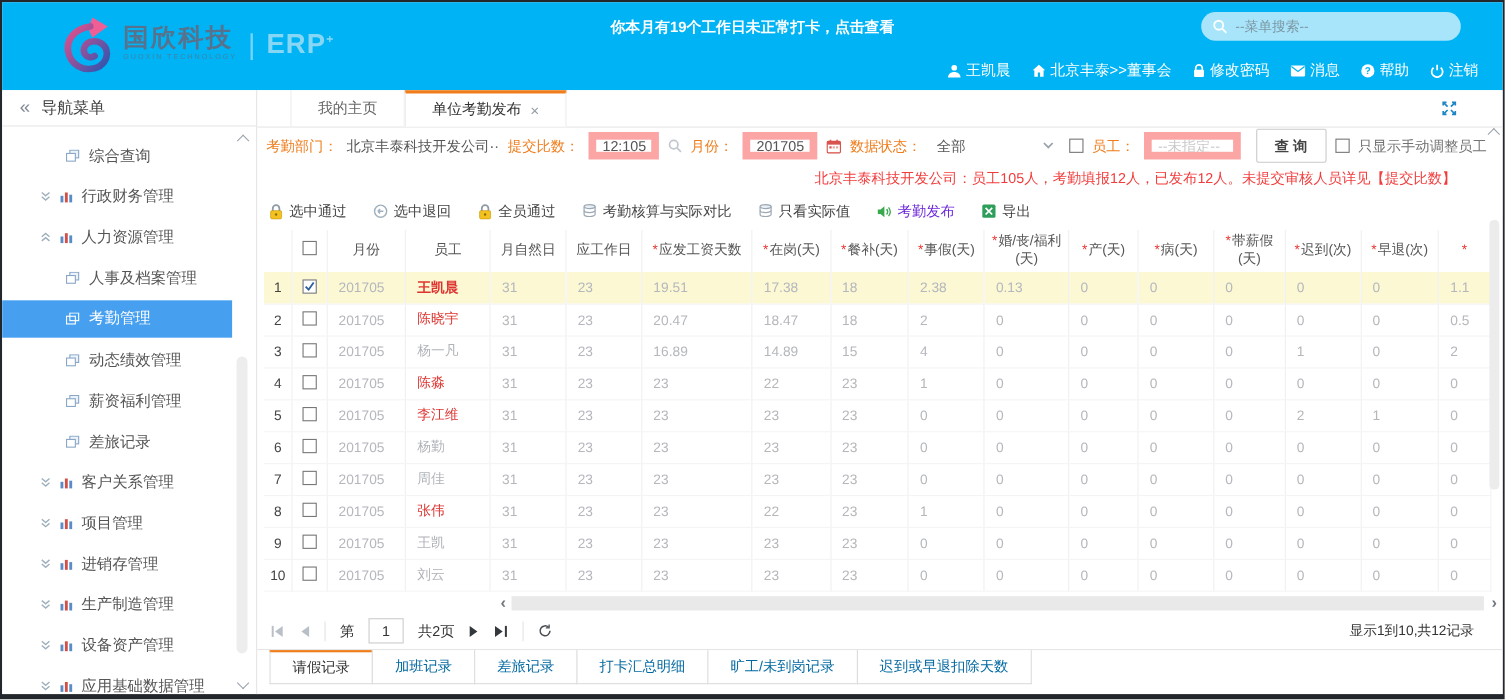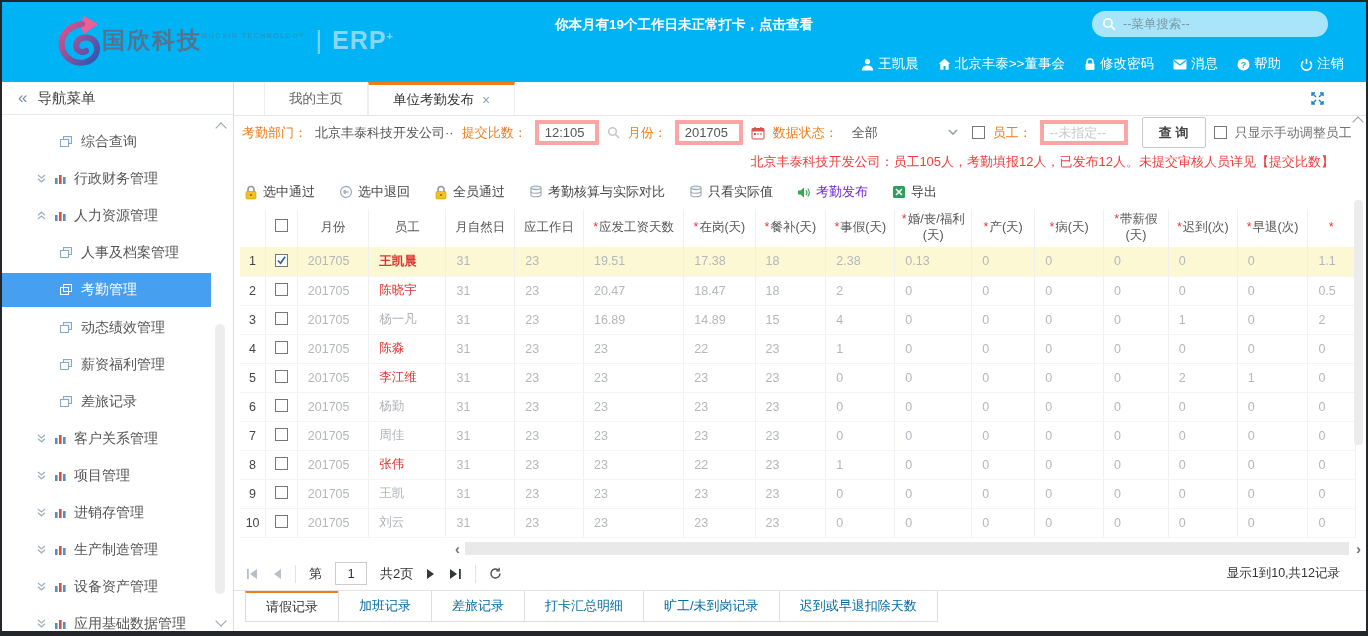--- a/index.html
+++ b/index.html
@@ -2,21 +2,21 @@
 <html><head>
 <meta charset="utf-8">
 <style>
 *{box-sizing:border-box;margin:0;padding:0}
 html,body{width:1368px;height:636px;overflow:hidden;font-family:"Liberation Sans","DejaVu Sans",sans-serif}
 .window{width:1368px;height:636px;border:2px solid #23272b;border-bottom-width:5px;background:#fff;display:flex;flex-direction:column}
 
 .topbar{position:relative;height:80px;background:#00b3f4;flex:none;color:#fff}
 .logo{position:absolute;left:52px;top:12px;display:flex;align-items:center}
 .logo-mark{width:48px;height:52px;display:inline-block}
-.logo-text{display:flex;flex-direction:row;line-height:1}
+.logo-text{display:flex;flex-direction:column;margin-left:10px;line-height:1}
 .brand{font-size:23px;font-weight:bold;color:rgba(105,100,118,.82);letter-spacing:2px}
 .tagline{font-size:6.5px;color:rgba(105,100,118,.6);letter-spacing:1.8px;margin-top:4px;font-style:normal}
 .logo-div{margin:0 10px;font-size:26px;color:rgba(255,255,255,.45);font-weight:200}
 .logo-erp{font-size:25px;font-weight:bold;color:rgba(225,238,244,.6);letter-spacing:1px}
 .logo-erp sup{font-size:11px}
 .notice{position:absolute;top:14px;left:0;right:0;text-align:center;font-size:13.5px;font-weight:600;color:#fff;cursor:pointer}
 .search-pill{position:absolute;top:9px;right:38px;width:236px;height:26px;border-radius:13px;background:rgba(255,255,255,.66);display:flex;align-items:center;padding:0 10px}
 .search-pill input{border:none;outline:none;background:transparent;font-size:12.5px;color:#5c7886;width:170px;margin-left:7px}
 .search-pill input::placeholder{color:#7d97a3}
 .user-menu{position:absolute;right:22px;bottom:9px;display:flex;align-items:center;gap:19px}
@@ -41,28 +41,28 @@
 
 .main{flex:1;position:relative;display:flex;flex-direction:column;min-width:0;background:#fff}
 .tabbar{height:34px;flex:none;border-bottom:1px solid #e6e6e6;display:flex;align-items:stretch;position:relative;padding-left:30px}
 .tab{display:flex;align-items:center;gap:8px;padding:0 24px;font-size:13.5px;color:#666;border-left:1px solid #ededed;border-right:1px solid #ededed;cursor:pointer}
 .tab.active{color:#333;border-top:3px solid #ef7d1c;background:#fff}
 .tab .close{color:#97a0a8;font-size:14px;cursor:pointer}
 .expand{position:absolute;right:40px;top:8px;cursor:pointer}
 .filterbar{height:33px;flex:none;display:flex;align-items:center;padding-left:8px;gap:8px;font-size:13px}
 .flabel{color:#ef7d1c;white-space:nowrap}
 .fvalue{color:#555;max-width:158px;white-space:nowrap;overflow:hidden}
-.finput{display:inline-flex;align-items:center;border:4px solid #fca5a5;height:25px;padding:0 6px;color:#555;font-size:13px;background:#fff}
+.finput{display:inline-flex;align-items:center;border:7px solid #fca5a5;height:25px;padding:0 6px;color:#555;font-size:13px;background:#fff}
 input.finput{outline:none}
 .w64{width:64px}.w66{width:68px}.w84{width:88px}
 .finput::placeholder{color:#c9c9c9}
 .fselect{display:inline-flex;align-items:center;justify-content:space-between;width:118px;height:25px;padding:0 6px;color:#555;cursor:pointer}
 .cb{width:13px;height:13px;border:1px solid #777;background:#fff;display:inline-flex;align-items:center;justify-content:center;flex:none;cursor:pointer}
 .qbtn{height:31px;width:64px;background:#fff;border:1px solid #c9c9c9;border-radius:2px;font-size:13px;color:#444;font-weight:bold;cursor:pointer;margin-left:6px;font-family:inherit}
-.red-line{height:26px;flex:none;display:flex;align-items:center;justify-content:flex-end;padding-right:32px;color:#f23c3c;font-size:13px}
+.red-line{height:26px;flex:none;display:flex;align-items:center;justify-content:flex-end;padding-right:42px;color:#f23c3c;font-size:13px}
 .toolbar{height:34px;flex:none;display:flex;align-items:center;gap:24px;padding-left:10px;font-size:13px;color:#444}
 .tb-item{display:flex;align-items:center;gap:5px;cursor:pointer;white-space:nowrap}
 .tb-item.bold{font-weight:normal;color:#6d28d9}
 
 .grid{flex:none;overflow:hidden;margin-left:6px;width:1116px}
 table{border-collapse:collapse;table-layout:fixed}
 th,td{border-right:1px solid #f0f0f0;font-weight:normal;overflow:hidden;white-space:nowrap}
 th{height:38px;font-size:12.5px;color:#555;text-align:center;white-space:normal;line-height:1.25;padding:0 2px}
 th .req{color:#e53935;margin-right:1px}
 td{height:29px;font-size:12.5px;color:#b4b7bc;padding-left:10px;border-bottom:1px solid #f4f4f4}

